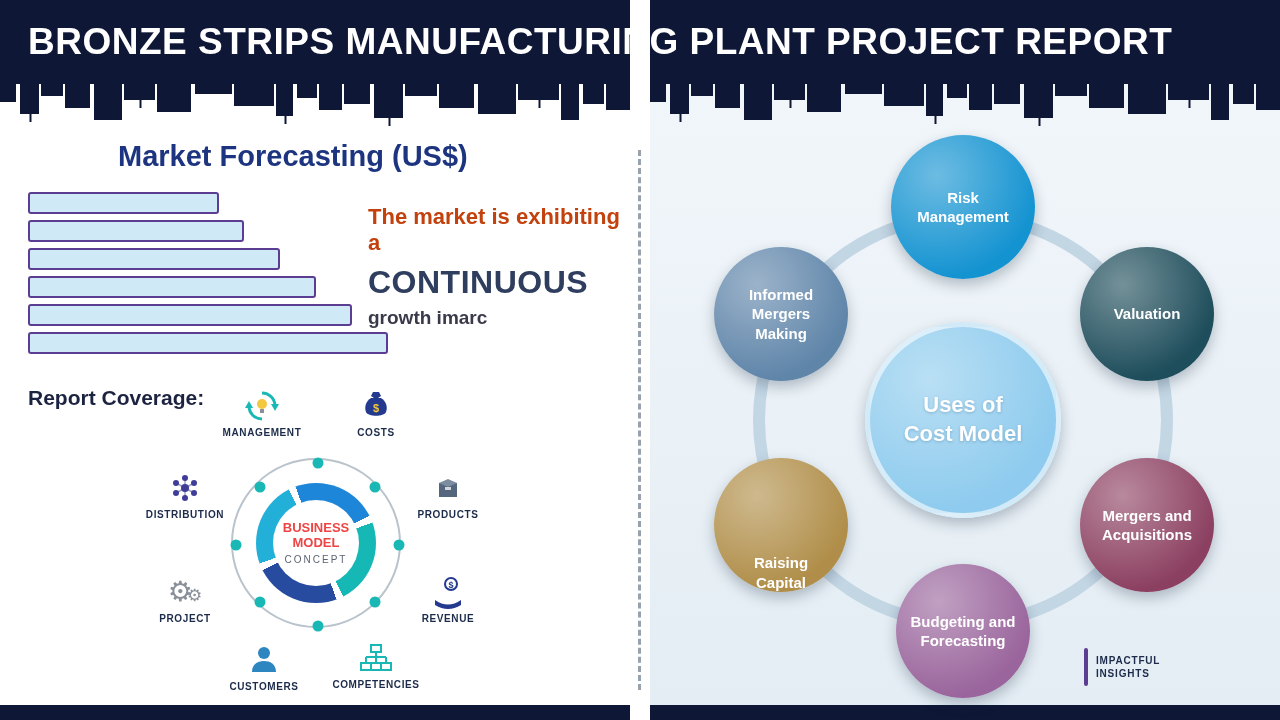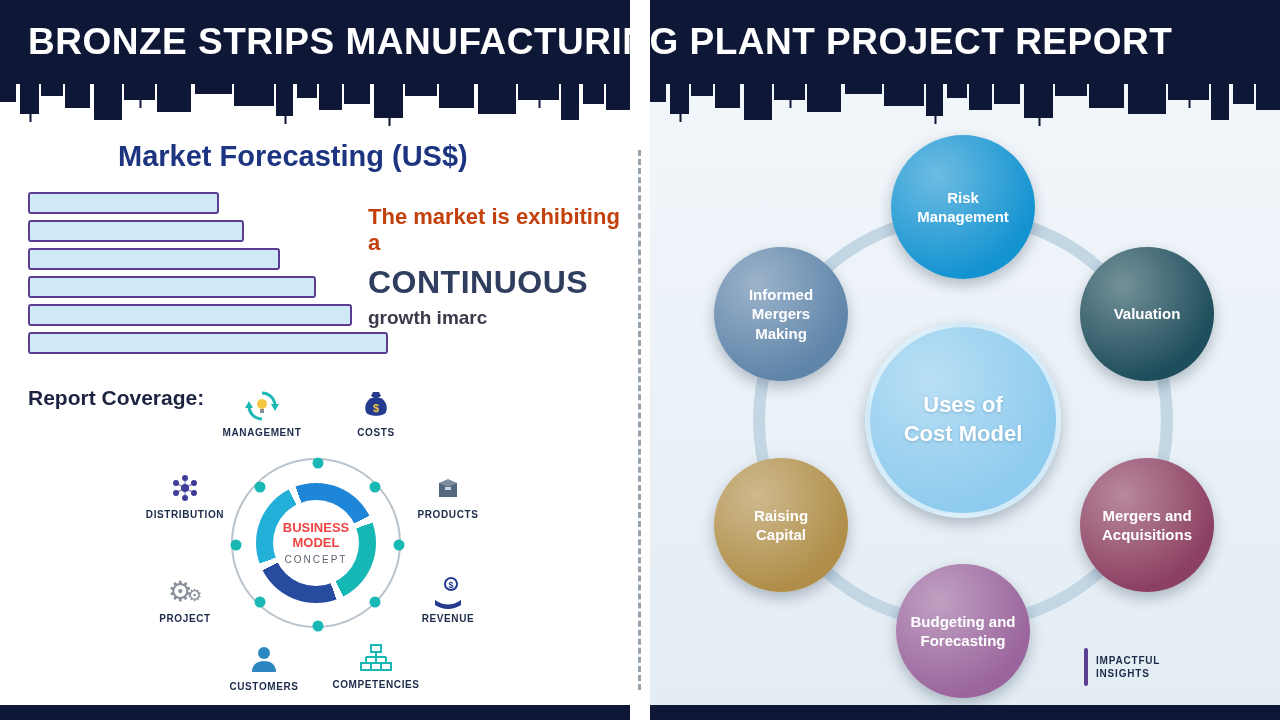--- a/index.html
+++ b/index.html
@@ -297,21 +297,21 @@
   </div>
   <div class="sat sat-tr" style="background: radial-gradient(circle at 32% 28%, rgb(116, 145, 153), rgb(30, 77, 91) 72%);">
     <div class="t">Valuation</div>
   </div>
   <div class="sat sat-br" style="background: radial-gradient(circle at 32% 28%, rgb(184, 137, 157), rgb(140, 64, 97) 72%);">
     <div class="t">Mergers and Acquisitions</div>
   </div>
   <div class="sat sat-bottom" style="background: radial-gradient(circle at 32% 28%, rgb(192, 160, 194), rgb(154, 101, 156) 72%);">
     <div class="t">Budgeting and Forecasting</div>
   </div>
-  <div class="sat sat-bl" style="background: radial-gradient(circle at 32% 28%, rgb(206, 185, 142), rgb(176, 142, 73) 72%);">
+  <div class="sat sat-bl" style="background: radial-gradient(circle at 32% 28%, rgb(206, 185, 142), rgb(176, 142, 73) 72%); align-items: flex-end;">
     <div class="t">Raising Capital</div>
   </div>
   <div class="sat sat-tl" style="background: radial-gradient(circle at 32% 28%, rgb(156, 179, 202), rgb(95, 133, 169) 72%);">
     <div class="t">Informed Mergers Making</div>
   </div>
 
   <div class="sat sat-center" style="background: radial-gradient(circle at 32% 28%, rgb(185, 223, 244), rgb(142, 203, 238) 72%);">
     <div class="t">
       <span>Uses of</span><br>
       <span>Cost Model</span>

